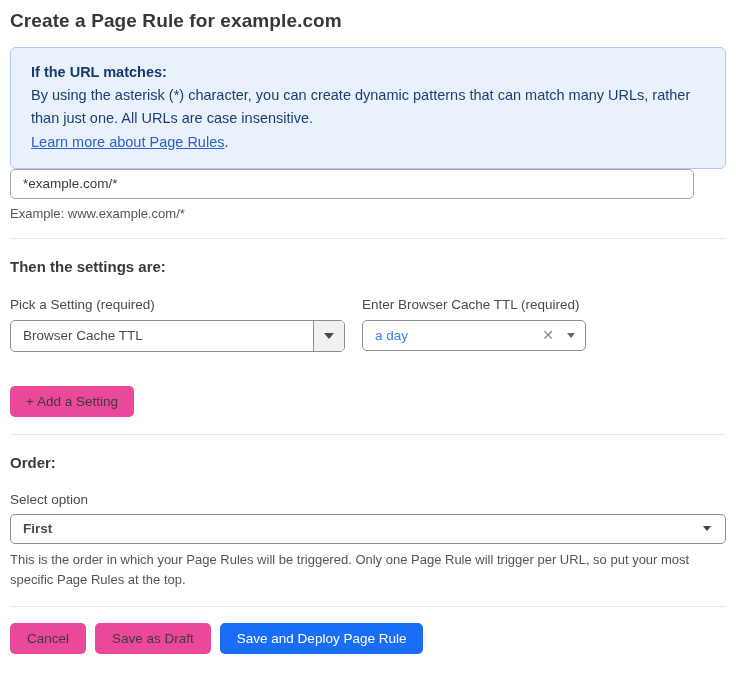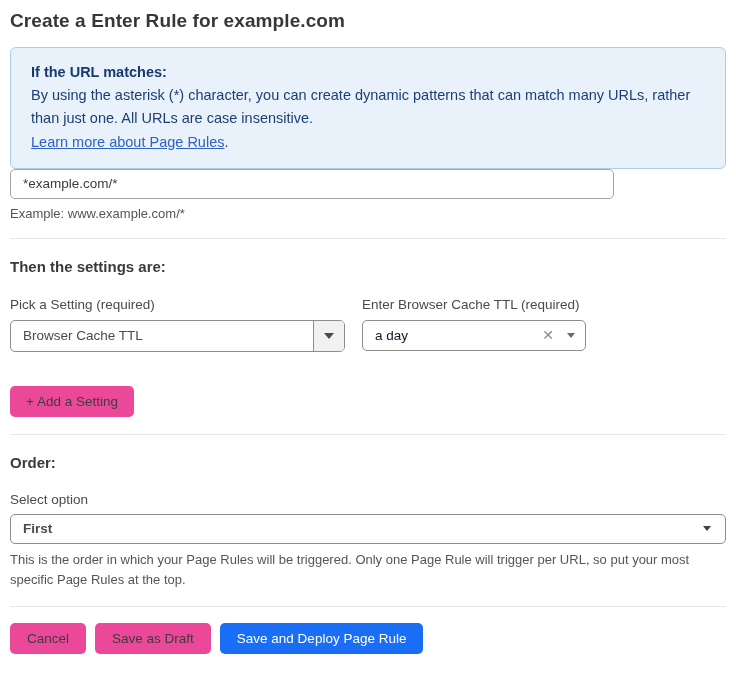--- a/index.html
+++ b/index.html
@@ -39,21 +39,21 @@
   .info-box .info-link-suffix { color: #1d3f72; }
 
   .field-label {
     font-size: 13.5px;
     color: #4a4a4a;
     margin-top: 21px;
     margin-bottom: 7px;
   }
 
   .text-input {
-    width: 604px;
+    width: 684px;
     height: 30px;
     border: 1px solid #a5a5a5;
     border-radius: 5px;
     padding: 0 12px;
     font-family: "Liberation Sans", sans-serif;
     font-size: 13.5px;
     color: #3c3c3c;
     background: #ffffff;
     outline: none;
   }
@@ -128,21 +128,21 @@
     display: flex;
     align-items: center;
     width: 224px;
     height: 31px;
     border: 1px solid #8d8d8d;
     border-radius: 5px;
     background: #ffffff;
     padding: 0 10px 0 12px;
     cursor: pointer;
   }
-  .combo-value { flex: 1; font-size: 13.5px; color: #0f172a; }
+  .combo-value { flex: 1; font-size: 13.5px; color: #3b82f6; }
   .combo-clear {
     color: #8a8a8a;
     font-size: 14px;
     line-height: 1;
     padding: 2px 4px;
     cursor: pointer;
   }
   .combo .caret { margin-left: 9px; border-top-color: #6b6b6b; border-left-width: 4px; border-right-width: 4px; border-top-width: 5px; }
 
   .btn {
@@ -195,21 +195,21 @@
     gap: 9px;
     margin-top: 16px;
   }
   .footer-actions .btn { padding: 0 17px; }
 </style>
 </head>
 <body>
 
 <div class="page">
 
-  <h1 class="page-title">Create a Enter Rule for example.com</h1>
+  <h1 class="page-title">Create a Page Rule for example.com</h1>
 
   <div class="info-box">
     <div class="info-heading">If the URL matches:</div>
     <div class="info-body">By using the asterisk (*) character, you can create dynamic patterns that can match many URLs, rather than just one. All URLs are case insensitive.</div>
     <div><a class="info-link">Learn more about Page Rules</a><span class="info-link-suffix">.</span></div>
   </div>
 
   <input class="text-input" type="text" value="*example.com/*" style="">
   <div class="helper-text">Example: www.example.com/*</div>
 

